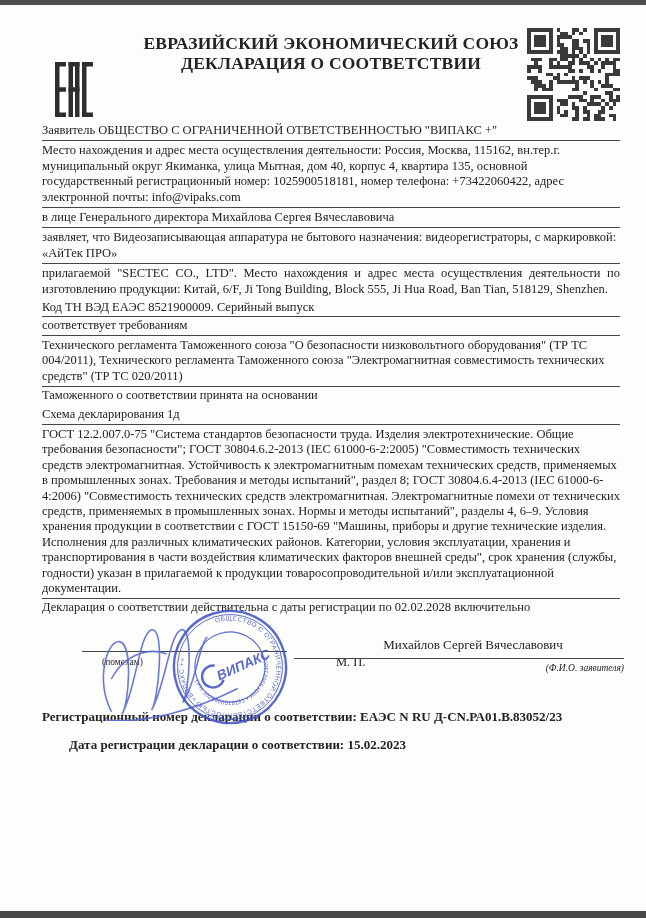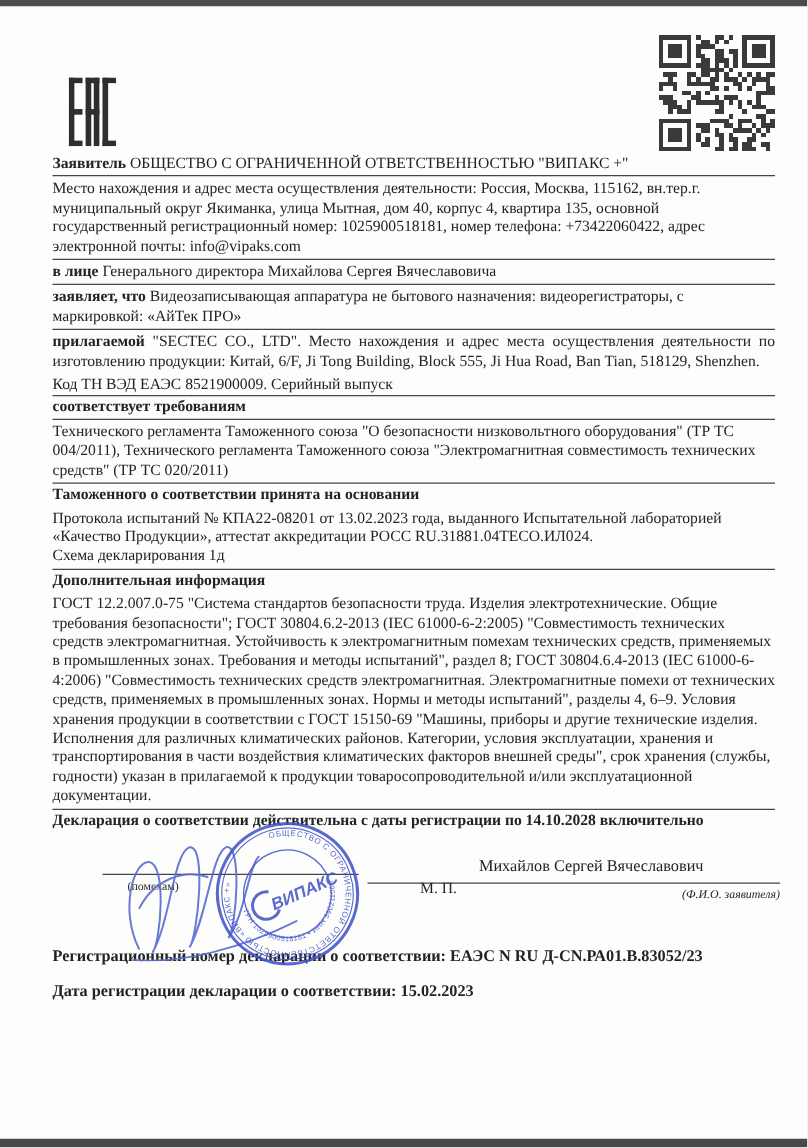--- a/index.html
+++ b/index.html
@@ -16,48 +16,50 @@
 
   
   .header { position:relative; height:95px; }
   .titles { text-align:center; padding-top:7px; font-weight:bold; font-size:17.5px; line-height:20px; letter-spacing:0.2px; }
   .eac { position:absolute; left:13px; top:36px; }
   .qr { position:absolute; right:0px; top:2px; width:93px; height:93px; }
 
   
   .row { padding:2px 0 2px; }
   .ruled { border-bottom:1px solid #454545; }
-  .b { font-weight:bold; }
+  .b { font-weight:normal; }
   .just { text-align:justify; }
   .small-pad { padding-top:1px; padding-bottom:1px; }
 
   
   .sig-area { position:relative; height:88px; margin-top:2px; }
   .sig-line { position:absolute; top:32px; left:40px; width:205px; border-top:1px solid #444; }
   .sig-caption { position:absolute; top:36px; left:60px; font-size:9.5px; color:#2a2a2a; }
   .mp { position:absolute; top:36px; left:294px; font-size:12.5px; }
   .name { position:absolute; top:18px; left:300px; width:262px; text-align:center; font-size:13px; }
   .name-line { position:absolute; top:39px; left:252px; width:330px; border-top:1px solid #444; }
   .fio-caption { position:absolute; top:42px; left:320px; width:262px; text-align:right; font-size:9.5px;font-style:italic; }
   .stamp { position:absolute; left:126px; top:-14px; opacity:0.88; }
   .autograph { position:absolute; left:48px; top:-10px; opacity:0.9; }
 
   .reg-row { font-weight:bold; font-size:13px; line-height:16px; padding-top:2px; }
-  .reg-row + .reg-row { margin-top:10px; }
+  .reg-row + .reg-row { margin-top:10px;margin-left:27px; }
 </style>
 </head>
 <body>
 
 <div class="page">
   <div class="scan-bar-top"></div>
 
   <div class="content">
 
     <div class="header">
       <div class="titles">
+        <div>ЕВРАЗИЙСКИЙ ЭКОНОМИЧЕСКИЙ СОЮЗ</div>
+        <div>ДЕКЛАРАЦИЯ О СООТВЕТСТВИИ</div>
       </div>
       <div class="eac">
         <svg width="38" height="55" viewBox="0 0 38 55" fill="#2e2e2e">
           <rect x="0" y="0" width="4.5" height="55"></rect>
             <rect x="0" y="0" width="11" height="4.5"></rect>
           <rect x="0" y="25.25" width="11" height="4.5"></rect>
             <rect x="0" y="50.5" width="11" height="4.5"></rect>
           <rect x="13.5" y="0" width="4.5" height="55"></rect>
             <rect x="20" y="0" width="4.5" height="55"></rect>
           <rect x="13.5" y="0" width="11" height="4.5"></rect>
@@ -316,34 +318,30 @@
 
     <div class="row ruled">
       <span>Технического регламента Таможенного союза "О безопасности низковольтного оборудования" (ТР ТС 004/2011), Технического регламента Таможенного союза "Электромагнитная совместимость технических средств" (ТР ТС 020/2011)</span>
     </div>
 
     <div class="row b small-pad">
       <span>Таможенного о соответствии принята на основании</span>
     </div>
 
     <div class="row ruled">
-      <div>Протокола испытаний № КПА22-08201 от 13.02.2023 года, выданного Испытательной лабораторией «Качество Продукции», аттестат аккредитации РОСС RU.31881.04ТЕСО.ИЛ024.</div>
       <div>Схема декларирования 1д</div>
     </div>
 
+
+    <div class="row ruled">
+      <span>ГОСТ 12.2.007.0-75 "Система стандартов безопасности труда. Изделия электротехнические. Общие требования безопасности"; ГОСТ 30804.6.2-2013 (IEC 61000-6-2:2005)  "Совместимость технических средств электромагнитная. Устойчивость к электромагнитным помехам технических средств, применяемых в промышленных зонах. Требования и методы испытаний", раздел 8; ГОСТ 30804.6.4-2013 (IEC 61000-6-4:2006) "Совместимость технических средств электромагнитная. Электромагнитные помехи от технических средств, применяемых в промышленных зонах. Нормы и методы испытаний", разделы 4, 6–9. Условия хранения продукции в соответствии с ГОСТ 15150-69 "Машины, приборы и другие технические изделия. Исполнения для различных климатических районов. Категории, условия эксплуатации, хранения и транспортирования в части воздействия климатических факторов внешней среды", срок хранения (службы, годности) указан в прилагаемой к продукции товаросопроводительной и/или эксплуатационной документации.</span>
+    </div>
+
     <div class="row b small-pad">
-      <span>Дополнительная информация</span>
-    </div>
-
-    <div class="row ruled">
-      <span>ГОСТ 12.2.007.0-75 "Система стандартов безопасности труда. Изделия электротехнические. Общие требования безопасности"; ГОСТ 30804.6.2-2013 (IEC 61000-6-2:2005)  "Совместимость технических средств электромагнитная. Устойчивость к электромагнитным помехам технических средств, применяемых в промышленных зонах. Требования и методы испытаний", раздел 8; ГОСТ 30804.6.4-2013 (IEC 61000-6-4:2006) "Совместимость технических средств электромагнитная. Электромагнитные помехи от технических средств, применяемых в промышленных зонах. Нормы и методы испытаний", разделы 4, 6–9. Условия хранения продукции в соответствии с ГОСТ 15150-69 "Машины, приборы и другие технические изделия. Исполнения для различных климатических районов. Категории, условия эксплуатации, хранения и транспортирования в части воздействия климатических факторов внешней среды", срок хранения (службы, годности) указан в прилагаемой к продукции товаросопроводительной и/или эксплуатационной документации.</span>
-    </div>
-
-    <div class="row b small-pad">
-      <span>Декларация о соответствии действительна с даты регистрации по 14.10.2028 включительно</span>
+      <span>Декларация о соответствии действительна с даты регистрации по 02.02.2028 включительно</span>
     </div>
 
     <div class="sig-area">
       <div class="sig-line"></div>
       <div class="sig-caption">(помехам)</div>
       <div class="mp">М. П.</div>
       <div class="name">Михайлов Сергей Вячеславович</div>
       <div class="name-line"></div>
       <div class="fio-caption">(Ф.И.О. заявителя)</div>
 

